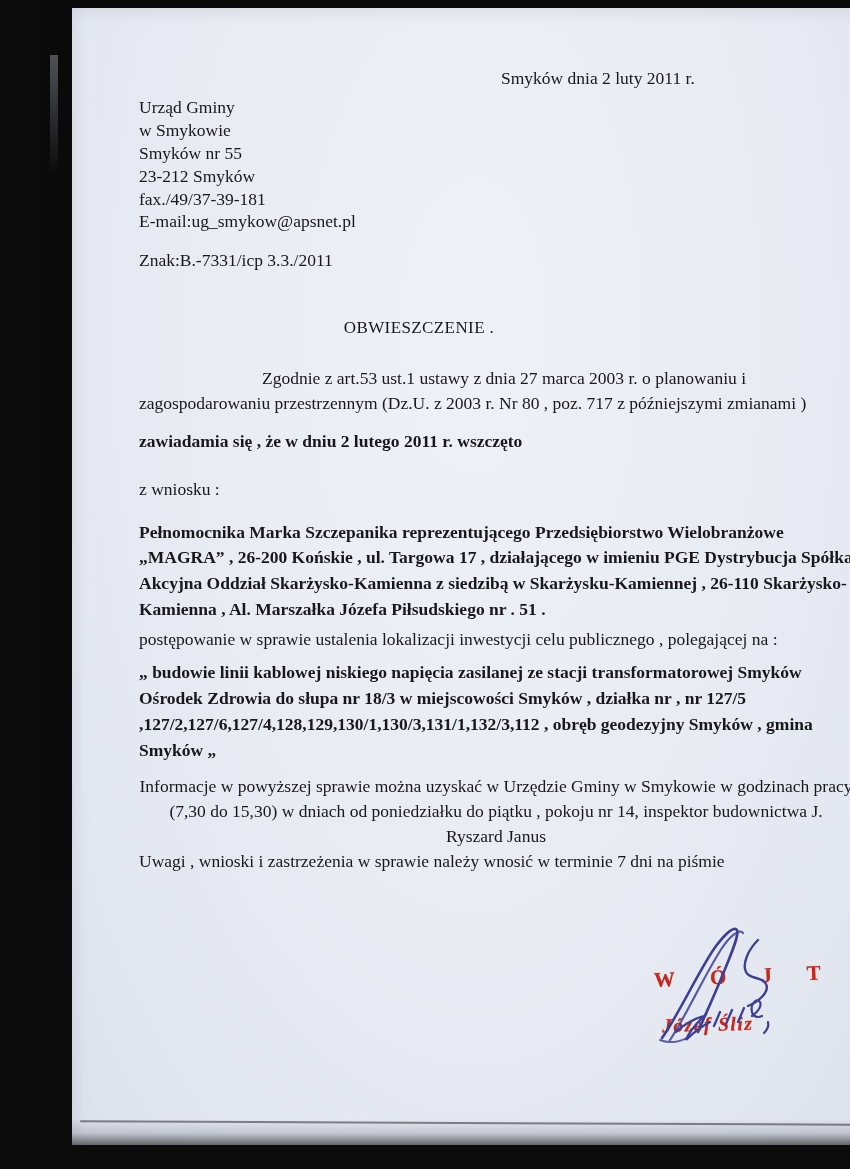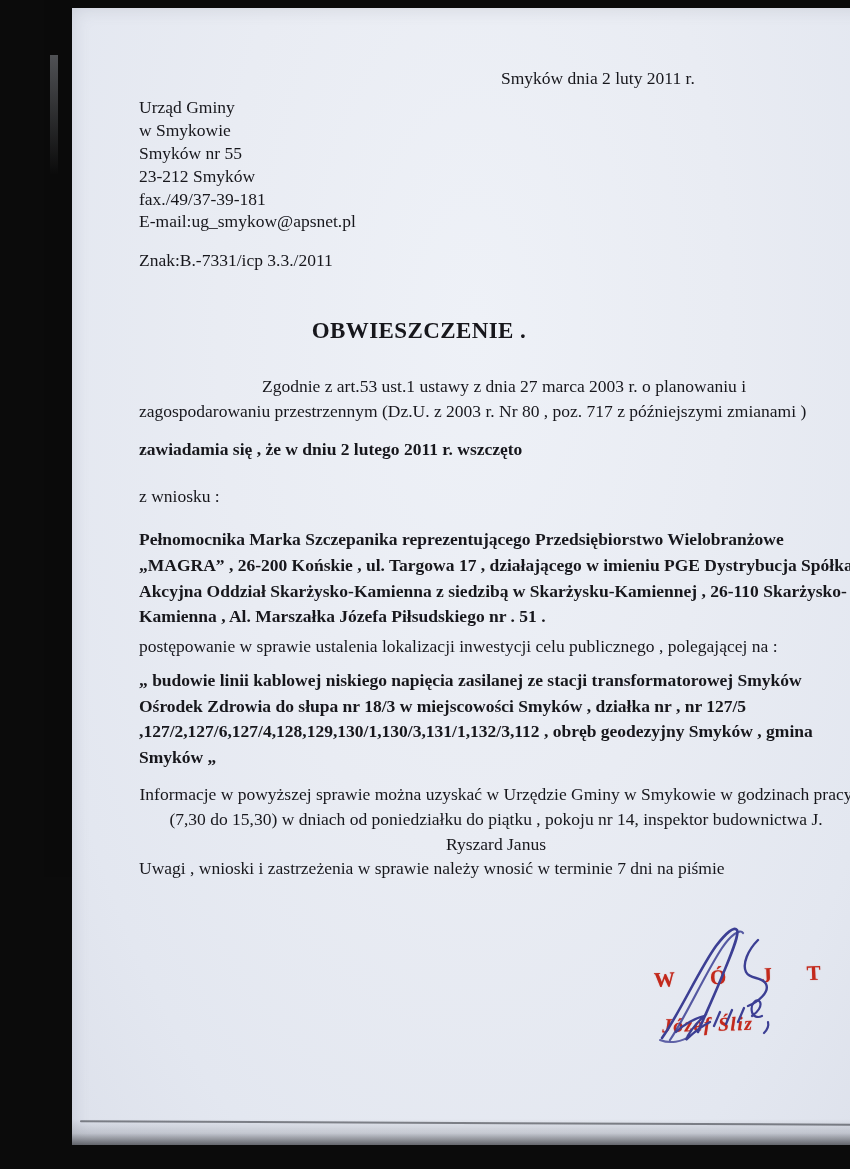--- a/index.html
+++ b/index.html
@@ -33,21 +33,21 @@
   }
   .content{
     position:absolute;left:67px;top:0;width:714px;
     color:#17171c;font-size:17.5px;line-height:1.42;
     -webkit-font-smoothing:antialiased;
   }
   .date{margin:58px 0 0 362px;}
   .sender{margin-top:5px;line-height:1.31;}
   .reference{margin-top:15px;}
   .title-wrap{margin-top:42px;width:560px;text-align:center;}
-  .title{font-weight:bold;font-size:23px;letter-spacing:.4px;}
+  .title{font-weight:normal;font-size:17px;letter-spacing:.4px;}
   .p-legal{margin-top:26px;text-indent:123px;}
   .bold{font-weight:bold;}
   .p-notice{margin-top:13px;}
   .p-request{margin-top:23px;}
   .p-applicant{margin-top:18px;line-height:1.47;}
   .p-proceeding{margin-top:4px;}
   .p-investment{margin-top:9px;line-height:1.47;}
   .p-info{margin-top:11px;text-align:center;}
   .p-remarks{margin-top:0;}
   .stamp{

